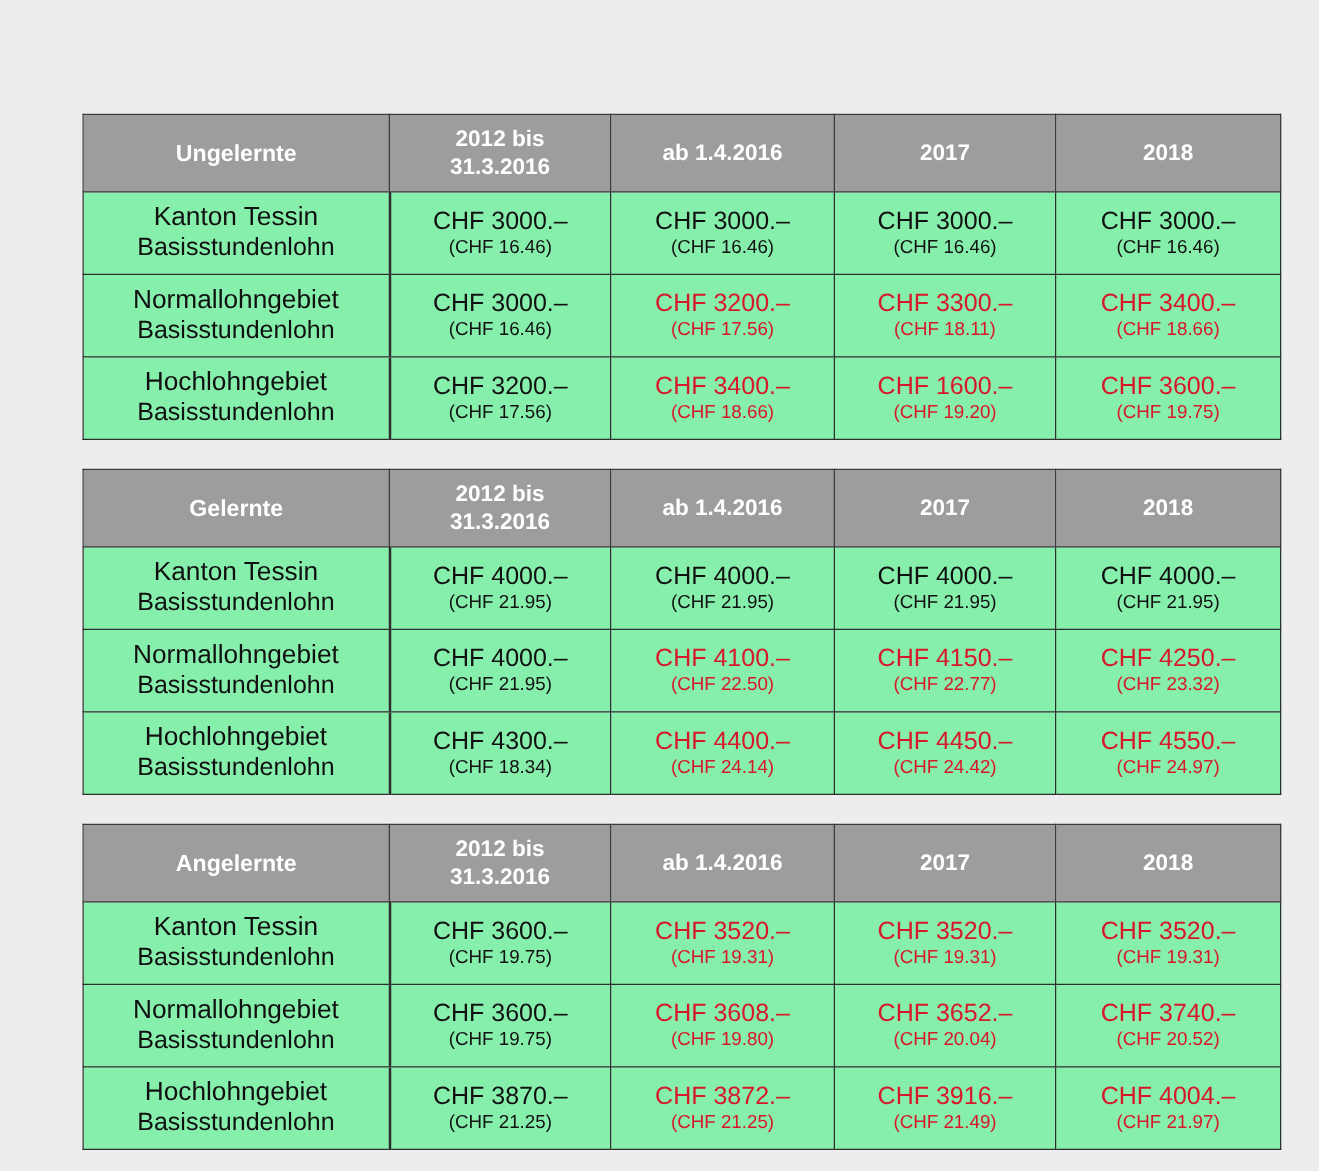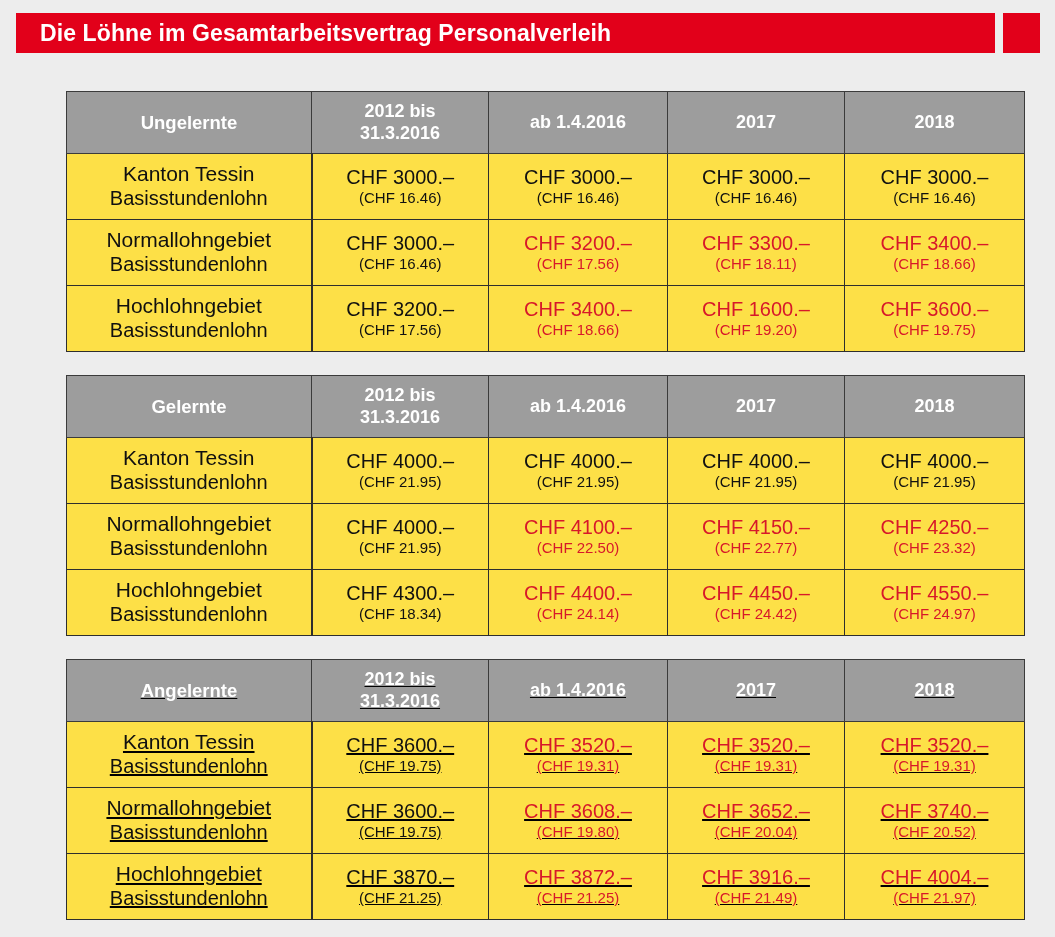--- a/index.html
+++ b/index.html
@@ -59,21 +59,21 @@
     top: 91px;
     width: 958px;
   }
   table.wage-table {
     width: 958px;
     border-collapse: collapse;
     table-layout: fixed;
     margin-bottom: 23px;
     background: #ffffff;
   }
-  table.wage-table:last-child { margin-bottom: 0; text-decoration: underline; }
+  table.wage-table:last-child { margin-bottom: 0; }
 
   col.c-name  { width: 245px; }
   col.c-data1 { width: 177px; }
   col.c-data2 { width: 179px; }
   col.c-data3 { width: 177px; }
   col.c-data4 { width: 180px; }
 
   thead th {
     background: #9d9d9d;
     color: #ffffff;
@@ -89,21 +89,21 @@
   }
   thead th.hdr-name { font-size: 18.5px; }
 
   tbody td {
     border: 1px solid #2e2e2e;
     text-align: center;
     vertical-align: middle;
     height: 66px;
     padding: 4px 2px;
     box-sizing: border-box;
-    background: #fde047;
+    background: #86efac;
   }
   tbody td.name-cell {
     border-right: 2px solid #2e2e2e;
   }
   .row-title {
     font-size: 21px;
     color: #101010;
     line-height: 1.05;
     white-space: nowrap;
   }
@@ -127,26 +127,20 @@
   }
   .v-black .val-main, .v-black .val-sub { color: #111111; text-align: center; }
   .v-red .val-main, .v-red .val-sub { color: #d7182a; }
   .v-red .val-main { font-weight: normal; }
 </style>
 </head>
 <body>
 
 <div class="page">
 
-  <div class="titlebar-wrap">
-    <div class="titlebar">
-      <span class="titlebar-title">Die Löhne im Gesamtarbeitsvertrag Personalverleih</span>
-    </div>
-    <div class="titlebar-tab"></div>
-  </div>
 
   <div class="tables">
       <table class="wage-table">
         <colgroup>
           <col class="c-name">
           <col class="c-data1">
           <col class="c-data2">
           <col class="c-data3">
           <col class="c-data4">
         </colgroup>

